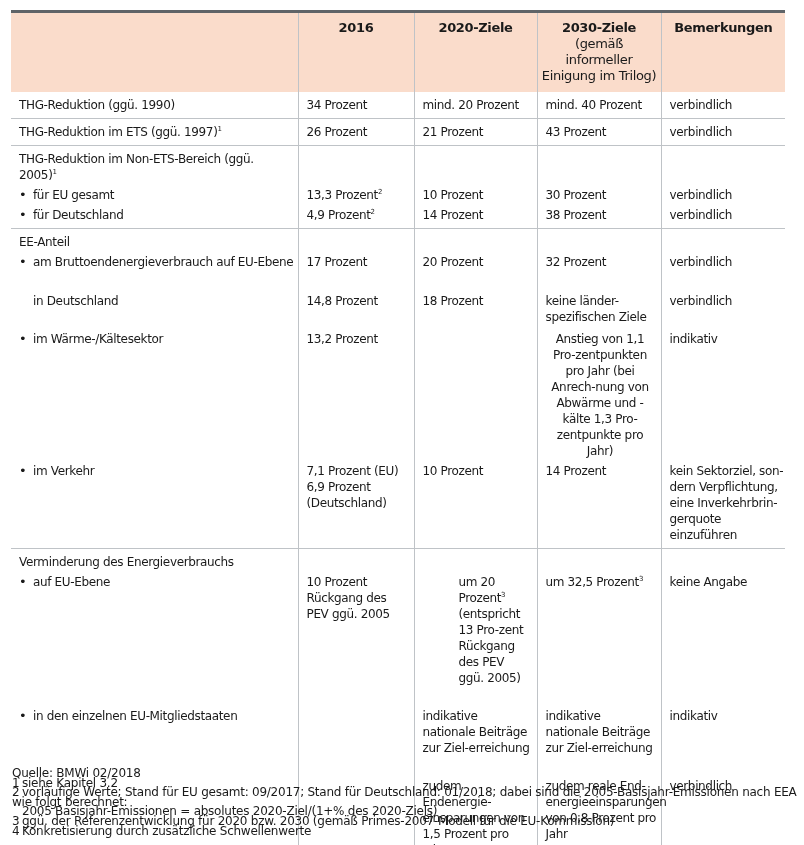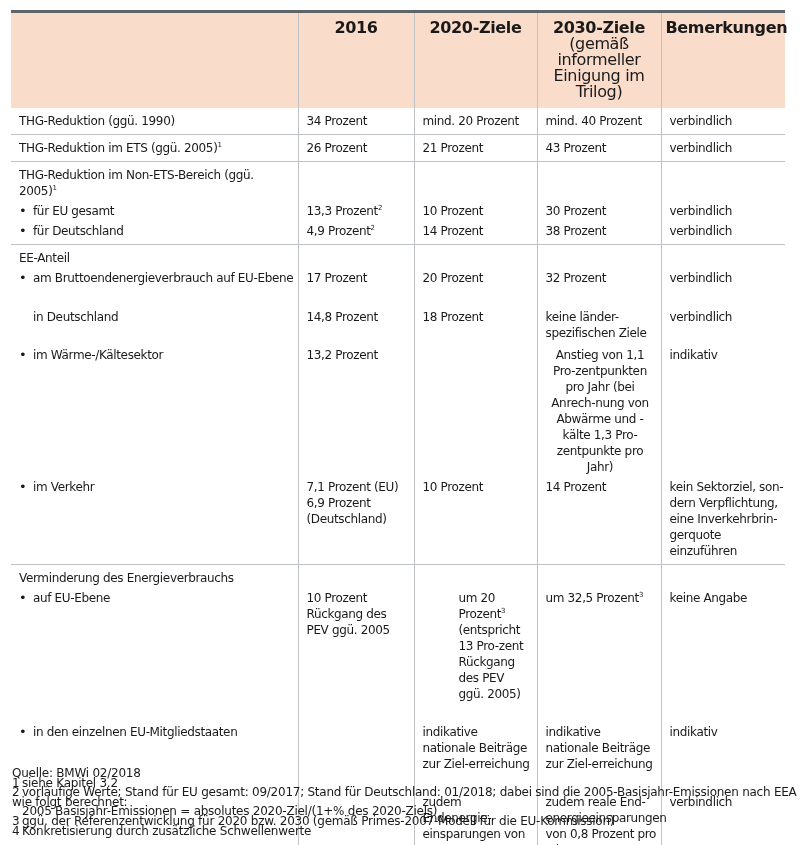--- a/index.html
+++ b/index.html
@@ -4,21 +4,21 @@
 <style>
   html, body { margin: 0; padding: 0; background: #ffffff; }
   body { width: 804px; height: 845px; position: relative; font-family: "DejaVu Sans", sans-serif; color: #1a1a1a; overflow: hidden; }
   .tbl { position: absolute; left: 11px; top: 10px; width: 774px; border-collapse: collapse; table-layout: fixed; font-size: 12px; line-height: 16px; letter-spacing: -0.35px; }
   .tbl col.c0 { width: 287px; }
   .tbl col.c1 { width: 116px; }
   .tbl col.c2 { width: 123px; }
   .tbl col.c3 { width: 124px; }
   .tbl col.c4 { width: 124px; }
   .tbl thead tr { border-top: 3px solid #5f6468; }
-  .tbl th { background: #fadccb; font-weight: bold; text-align: center; vertical-align: top; padding: 7px 4px 8px 4px; height: 43px; font-size: 16px; }
+  .tbl th { background: #fadccb; font-weight: bold; text-align: center; vertical-align: top; padding: 7px 4px 8px 4px; height: 43px; font-size: 13px; }
   .tbl th .sub { font-weight: normal; display: block; }
   .tbl td, .tbl th { border-left: 1px solid #bfc3c7; }
   .tbl td:first-child, .tbl th:first-child { border-left: none; }
   .tbl td { vertical-align: top; padding: 2px 4px 2px 8px; }
   .tbl tbody tr.grp-start td { padding-top: 5px; }
   .tbl tbody tr.grp-end td { padding-bottom: 5px; }
   .tbl tbody tr.sep { border-top: 1.5px solid #bfc3c7; }
   .tbl tbody tr.last { border-bottom: 3px solid #5f6468; }
   .bul::before { content: "\2022"; display: inline-block; width: 14px; font-size: 13px; }
   .ind { padding-left: 14px; display: inline-block; }
@@ -54,21 +54,21 @@
 
     <tr class="grp-start grp-end">
       <td>THG-Reduktion (ggü. 1990)</td>
       <td>34 Prozent</td>
       <td>mind. 20 Prozent</td>
       <td>mind. 40 Prozent</td>
       <td>verbindlich</td>
     </tr>
 
     <tr class="sep grp-start grp-end">
-      <td><span>THG-Reduktion im ETS (ggü. 2005)</span><sup>1</sup></td>
+      <td><span>THG-Reduktion im ETS (ggü. 1997)</span><sup>1</sup></td>
       <td>26 Prozent</td>
       <td>21 Prozent</td>
       <td>43 Prozent</td>
       <td>verbindlich</td>
     </tr>
 
     <tr class="sep grp-start">
       <td><span>THG-Reduktion im Non-ETS-Bereich (ggü. 2005)</span><sup>1</sup></td>
       <td></td>
         <td></td>

